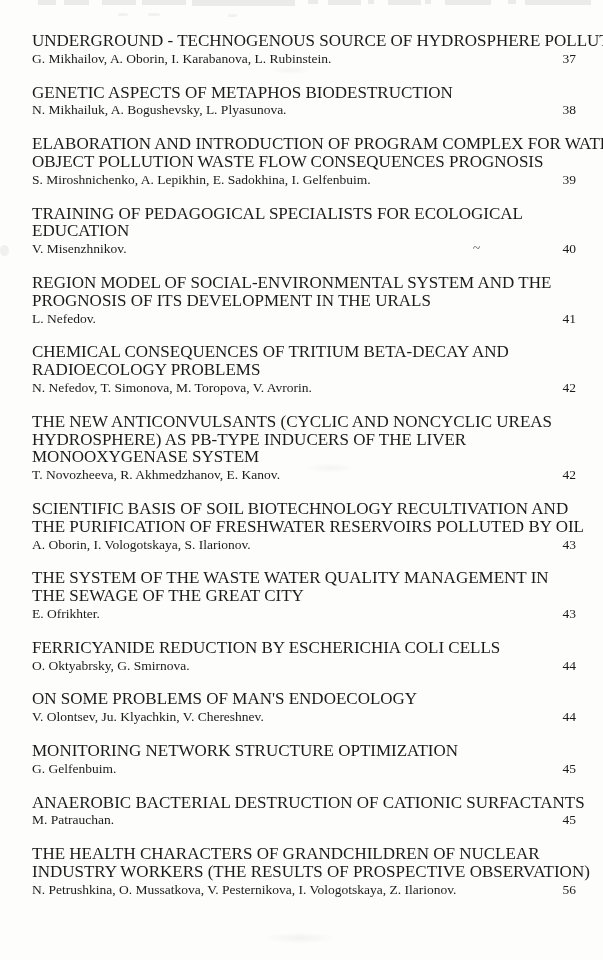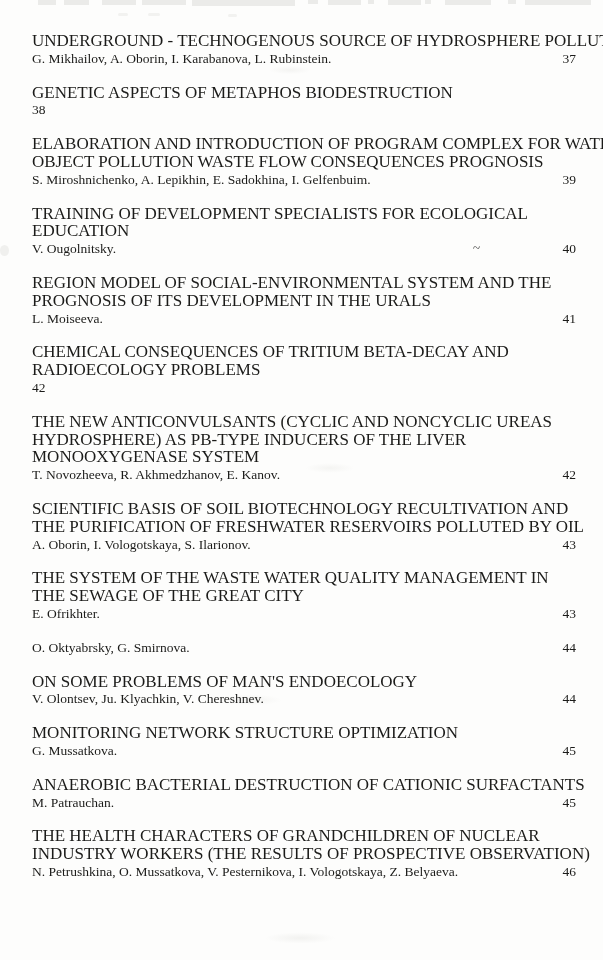--- a/index.html
+++ b/index.html
@@ -95,55 +95,57 @@
       <div class="entry-title">UNDERGROUND - TECHNOGENOUS SOURCE OF HYDROSPHERE POLLUTION</div>
       <div class="entry-meta">
         <span class="entry-authors">G. Mikhailov, A. Oborin, I. Karabanova, L. Rubinstein.</span>
         <span class="entry-page">37</span>
       </div>
     </div>
 
     <div class="entry">
       <div class="entry-title">GENETIC ASPECTS OF METAPHOS BIODESTRUCTION</div>
       <div class="entry-meta">
+        <span class="entry-authors">N. Mikhailuk, A. Bogushevsky, L. Plyasunova.</span>
         <span class="entry-page">38</span>
       </div>
     </div>
 
     <div class="entry">
       <div class="entry-title">ELABORATION AND INTRODUCTION OF PROGRAM COMPLEX FOR WATER
 OBJECT POLLUTION WASTE FLOW CONSEQUENCES PROGNOSIS</div>
       <div class="entry-meta">
         <span class="entry-authors">S. Miroshnichenko, A. Lepikhin, E. Sadokhina, I. Gelfenbuim.</span>
         <span class="entry-page">39</span>
       </div>
     </div>
 
     <div class="entry">
-      <div class="entry-title">TRAINING OF DEVELOPMENT SPECIALISTS FOR ECOLOGICAL
+      <div class="entry-title">TRAINING OF PEDAGOGICAL SPECIALISTS FOR ECOLOGICAL
 EDUCATION</div>
       <div class="entry-meta">
-        <span class="entry-authors">V. Ougolnitsky.</span>
+        <span class="entry-authors">V. Misenzhnikov.</span>
         <span class="entry-page">40</span>
       </div>
     </div>
 
     <div class="entry">
       <div class="entry-title">REGION MODEL OF SOCIAL-ENVIRONMENTAL SYSTEM AND THE
 PROGNOSIS OF ITS DEVELOPMENT IN THE URALS</div>
       <div class="entry-meta">
-        <span class="entry-authors">L. Moiseeva.</span>
+        <span class="entry-authors">L. Nefedov.</span>
         <span class="entry-page">41</span>
       </div>
     </div>
 
     <div class="entry">
       <div class="entry-title">CHEMICAL CONSEQUENCES OF TRITIUM BETA-DECAY AND
 RADIOECOLOGY PROBLEMS</div>
       <div class="entry-meta">
+        <span class="entry-authors">N. Nefedov, T. Simonova, M. Toropova, V. Avrorin.</span>
         <span class="entry-page">42</span>
       </div>
     </div>
 
     <div class="entry">
       <div class="entry-title">THE NEW ANTICONVULSANTS (CYCLIC AND NONCYCLIC UREAS
 HYDROSPHERE) AS PB-TYPE INDUCERS OF THE LIVER
 MONOOXYGENASE SYSTEM</div>
       <div class="entry-meta">
         <span class="entry-authors">T. Novozheeva, R. Akhmedzhanov, E. Kanov.</span>
@@ -163,53 +165,54 @@
     <div class="entry">
       <div class="entry-title">THE SYSTEM OF THE WASTE WATER QUALITY MANAGEMENT IN
 THE SEWAGE OF THE GREAT CITY</div>
       <div class="entry-meta">
         <span class="entry-authors">E. Ofrikhter.</span>
         <span class="entry-page">43</span>
       </div>
     </div>
 
     <div class="entry">
+      <div class="entry-title">FERRICYANIDE REDUCTION BY ESCHERICHIA COLI CELLS</div>
       <div class="entry-meta">
         <span class="entry-authors">O. Oktyabrsky, G. Smirnova.</span>
         <span class="entry-page">44</span>
       </div>
     </div>
 
     <div class="entry">
       <div class="entry-title">ON SOME PROBLEMS OF MAN'S ENDOECOLOGY</div>
       <div class="entry-meta">
         <span class="entry-authors">V. Olontsev, Ju. Klyachkin, V. Chereshnev.</span>
         <span class="entry-page">44</span>
       </div>
     </div>
 
     <div class="entry">
       <div class="entry-title">MONITORING NETWORK STRUCTURE OPTIMIZATION</div>
       <div class="entry-meta">
-        <span class="entry-authors">G. Mussatkova.</span>
+        <span class="entry-authors">G. Gelfenbuim.</span>
         <span class="entry-page">45</span>
       </div>
     </div>
 
     <div class="entry">
       <div class="entry-title">ANAEROBIC BACTERIAL DESTRUCTION OF CATIONIC SURFACTANTS</div>
       <div class="entry-meta">
         <span class="entry-authors">M. Patrauchan.</span>
         <span class="entry-page">45</span>
       </div>
     </div>
 
     <div class="entry">
       <div class="entry-title">THE HEALTH CHARACTERS OF GRANDCHILDREN OF NUCLEAR
 INDUSTRY WORKERS (THE RESULTS OF PROSPECTIVE OBSERVATION)</div>
       <div class="entry-meta">
-        <span class="entry-authors">N. Petrushkina, O. Mussatkova, V. Pesternikova, I. Vologotskaya, Z. Belyaeva.</span>
-        <span class="entry-page">46</span>
+        <span class="entry-authors">N. Petrushkina, O. Mussatkova, V. Pesternikova, I. Vologotskaya, Z. Ilarionov.</span>
+        <span class="entry-page">56</span>
       </div>
     </div>
 
   </div>
 </div>
 
 </body></html>

